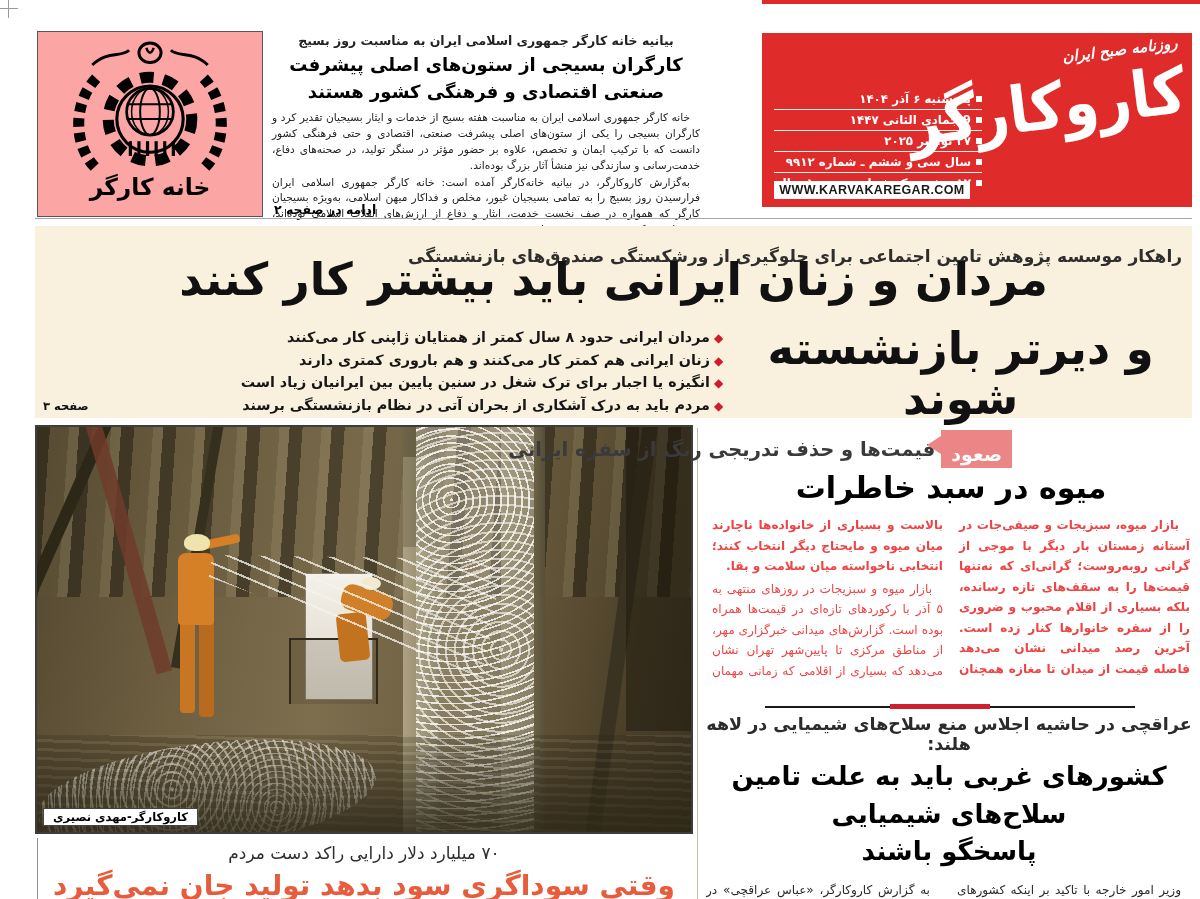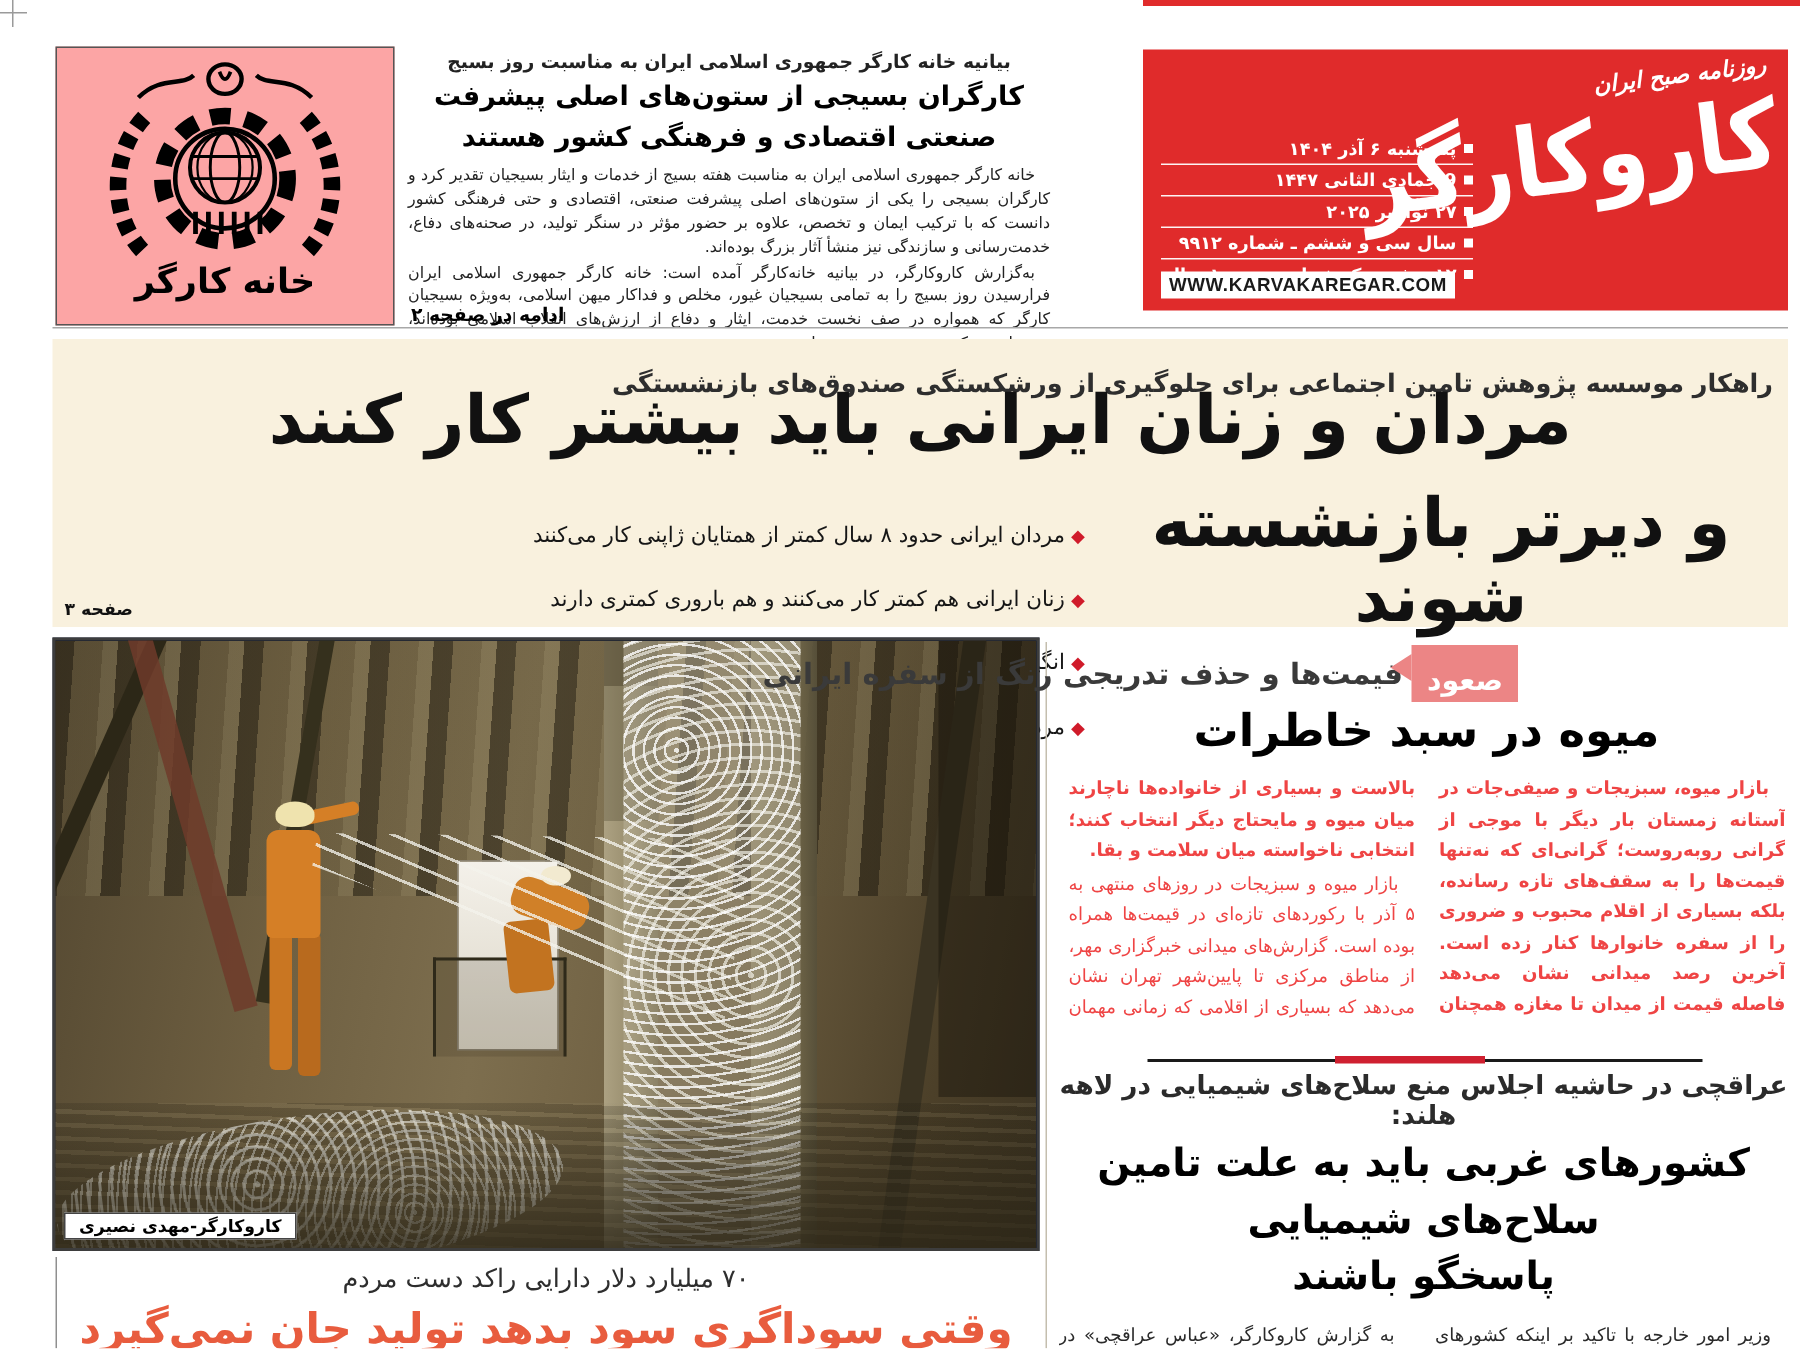--- a/index.html
+++ b/index.html
@@ -47,26 +47,26 @@
   .header-rule{left:35px;top:218px;width:1157px;height:1px;background:#a8a8a8;}
 
   
   .lead-panel{left:35px;top:226px;width:1157px;height:192px;background:#f9f1de;}
   .lead-kicker{position:absolute;right:10px;top:20px;width:98%;font-size:17px;font-weight:bold;color:#2e2e2e;text-align:right;}
   .lead-h1{position:absolute;top:28px;left:0;width:100%;text-align:center;font-size:45px;font-weight:bold;
            color:#111;line-height:1.15;letter-spacing:-1px;}
   .lead-bottom{position:absolute;top:92px;left:0;width:100%;display:flex;flex-direction:row;}
   .lead-h2{width:40%;text-align:center;font-size:45px;font-weight:bold;color:#111;line-height:1.1;letter-spacing:-1px;padding-top:6px;}
   .lead-bullets{width:60%;padding:8px 6px 0 0;box-sizing:border-box;}
-  .bullet-row{font-size:14.3px;font-weight:normal;color:#161616;line-height:1.58;text-align:right;margin-top:20px;}
+  .bullet-row{font-size:14.3px;font-weight:bold;color:#161616;line-height:1.58;text-align:right;}
   .diamond{color:#d01b2a;font-size:12px;margin-left:4px;}
   .page-ref{position:absolute;left:8px;bottom:5px;font-size:11.5px;font-weight:bold;color:#111;}
 
   
-  .photo{left:35px;top:425px;width:654px;height:405px;border:2px solid #3d3d3d;overflow:hidden;background:#0f172a;}
+  .photo{left:35px;top:425px;width:654px;height:405px;border:2px solid #3d3d3d;overflow:hidden;background:#fde047;}
   .ph{position:absolute;}
   .ph-base{inset:0;background:linear-gradient(100deg,#544831 0%,#6e5f41 25%,#7d6e4e 45%,#6a5b3e 68%,#4c4029 88%,#3d3422 100%);}
   .ph-top{left:0;top:0;width:100%;height:42%;
           background:repeating-linear-gradient(94deg,rgba(28,24,14,.5) 0 13px,rgba(96,86,58,.22) 13px 32px,rgba(150,140,105,.28) 32px 42px);}
   .ph-beam1{left:2%;top:-8%;width:12px;height:70%;background:#2c2717;transform:rotate(24deg);}
   .ph-beam2{left:12%;top:-12%;width:16px;height:74%;background:#6e3b2a;transform:rotate(-16deg);opacity:.85;}
   .ph-beam3{left:24%;top:-6%;width:10px;height:66%;background:#35301d;transform:rotate(10deg);}
   .ph-pipe1{left:56%;top:0;width:36px;height:100%;
             background:linear-gradient(90deg,#aca182 0%,#978c6c 55%,#746a4d 100%);
             box-shadow:inset 0 30px 0 rgba(70,62,40,.45), inset 0 120px 0 rgba(70,62,40,.3);}

